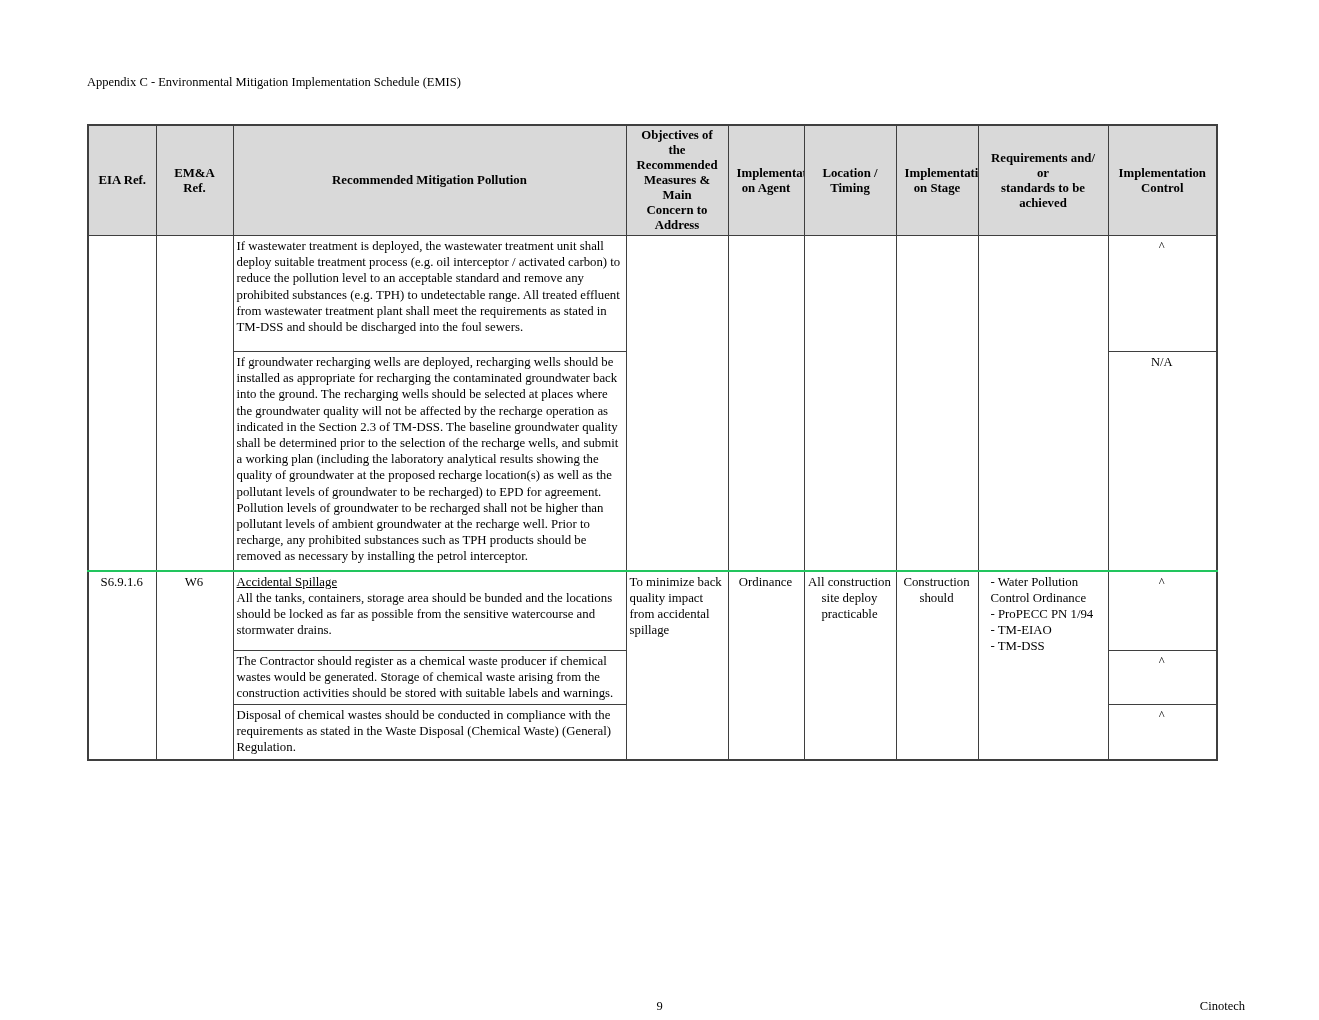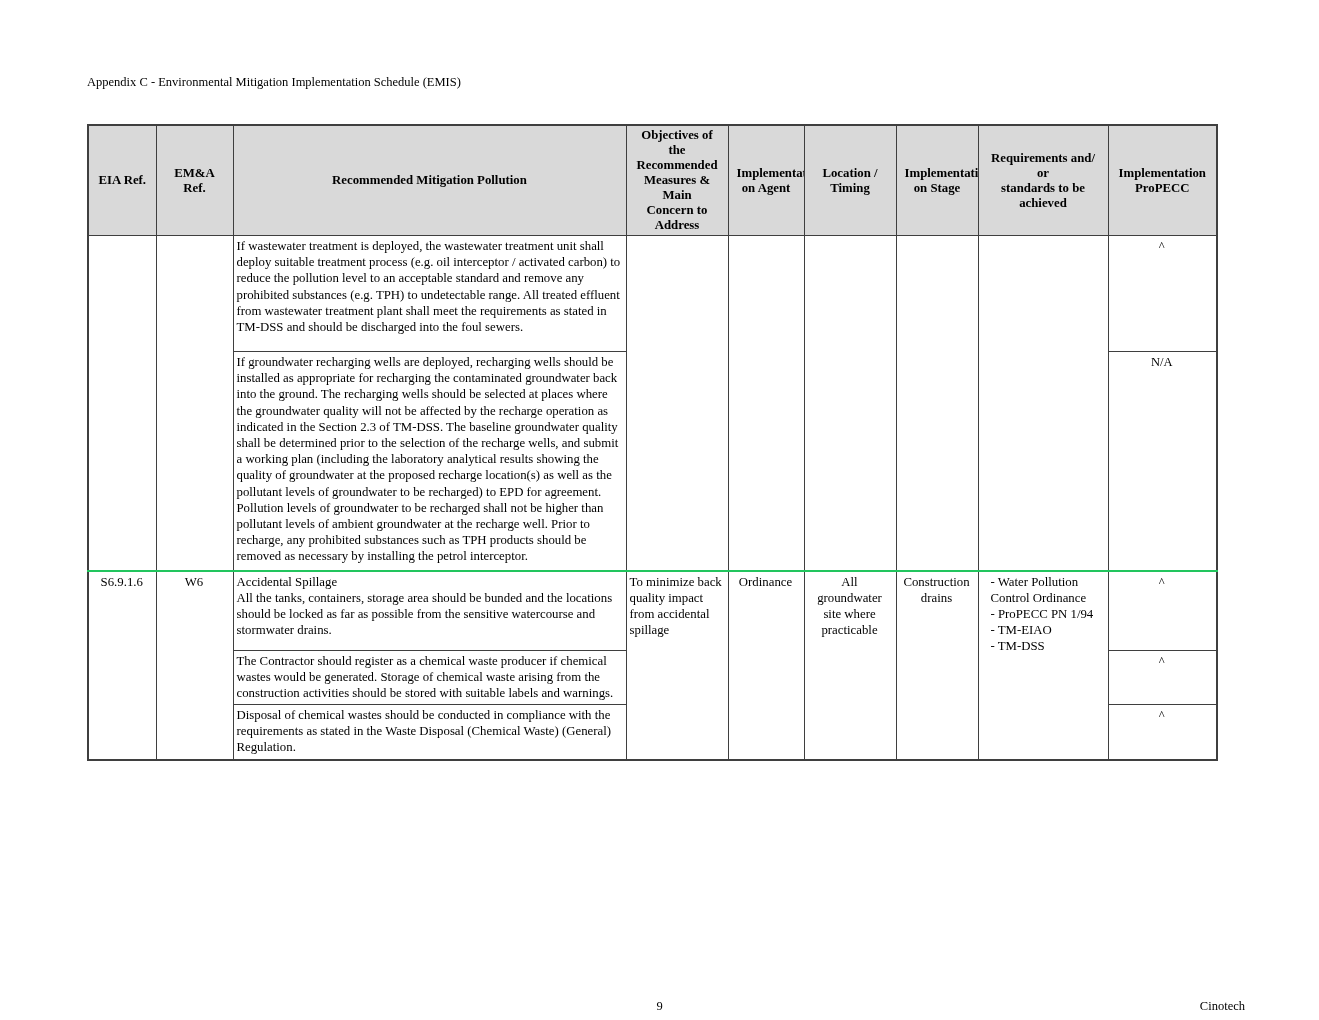--- a/index.html
+++ b/index.html
@@ -56,21 +56,21 @@
   tr.group-start td { border-top: 2px solid #22c55e; }
   .r-head { height: 77px; }
   .r1 { height: 116px; }
   .r2 { height: 219px; }
   .r3 { height: 80px; }
   .r4 { height: 52px; }
   .r5 { height: 56px; }
   td.center { text-align: center; }
   td.status-cell { text-align: center; font-size: 12.5px; padding-top: 2px; }
   td.requirements-cell { white-space: pre-line; text-align: left; padding-left: 12px; }
-  .measure-heading { display: block; }
+  .measure-heading { text-decoration: underline; display: block; }
   td.objectives-cell { text-align: left; }
   .page-footer {
     position: absolute;
     left: 0;
     top: 963px;
     width: 1319px;
     font-size: 12.5px;
   }
   .page-number {
     position: absolute;
@@ -117,21 +117,21 @@
         <th>Implementati
 on Agent</th>
         <th>Location /
 Timing</th>
         <th>Implementati
 on Stage</th>
         <th>Requirements and/ or
 standards to be
 achieved</th>
         <th>Implementation
-ProPECC</th>
+Control</th>
       </tr>
     </thead>
     <tbody>
       <tr class="r1">
         <td class="center" rowspan="2"></td>
         <td class="center" rowspan="2"></td>
         <td><span>If wastewater treatment is deployed, the wastewater treatment unit shall deploy suitable treatment process (e.g. oil interceptor / activated carbon) to reduce the pollution level to an acceptable standard and remove any prohibited substances (e.g. TPH) to undetectable range. All treated effluent from wastewater treatment plant shall meet the requirements as stated in TM-DSS and should be discharged into the foul sewers.</span></td>
         <td class="objectives-cell" rowspan="2"></td>
         <td class="center" rowspan="2"></td>
         <td class="center" rowspan="2"></td>
@@ -145,22 +145,22 @@
       </tr>
       <tr class="r3 group-start">
         <td class="center" rowspan="3">S6.9.1.6</td>
         <td class="center" rowspan="3">W6</td>
         <td>
           <span class="measure-heading">Accidental Spillage</span>
           <span>All the tanks, containers, storage area should be bunded and the locations should be locked as far as possible from the sensitive watercourse and stormwater drains.</span>
         </td>
         <td class="objectives-cell" rowspan="3">To minimize back quality impact from accidental spillage</td>
         <td class="center" rowspan="3">Ordinance</td>
-        <td class="center" rowspan="3">All groundwater site where practicable</td>
-        <td class="center" rowspan="3">Construction drains</td>
+        <td class="center" rowspan="3">All construction site deploy practicable</td>
+        <td class="center" rowspan="3">Construction should</td>
         <td class="requirements-cell" rowspan="3">- Water Pollution Control Ordinance
 - ProPECC PN 1/94
 - TM-EIAO
 - TM-DSS</td>
         <td class="status-cell">^</td>
       </tr>
       <tr class="r4">
         <td><span>The Contractor should register as a chemical waste producer if chemical wastes would be generated.  Storage of chemical waste arising from the construction activities should be stored with suitable labels and warnings.</span></td>
         <td class="status-cell">^</td>
       </tr>

